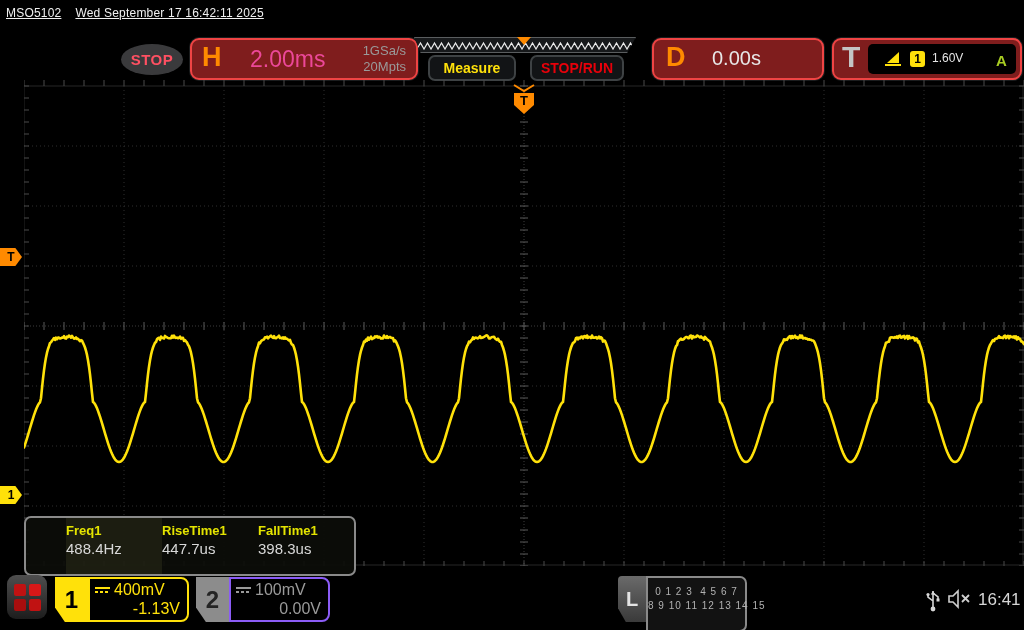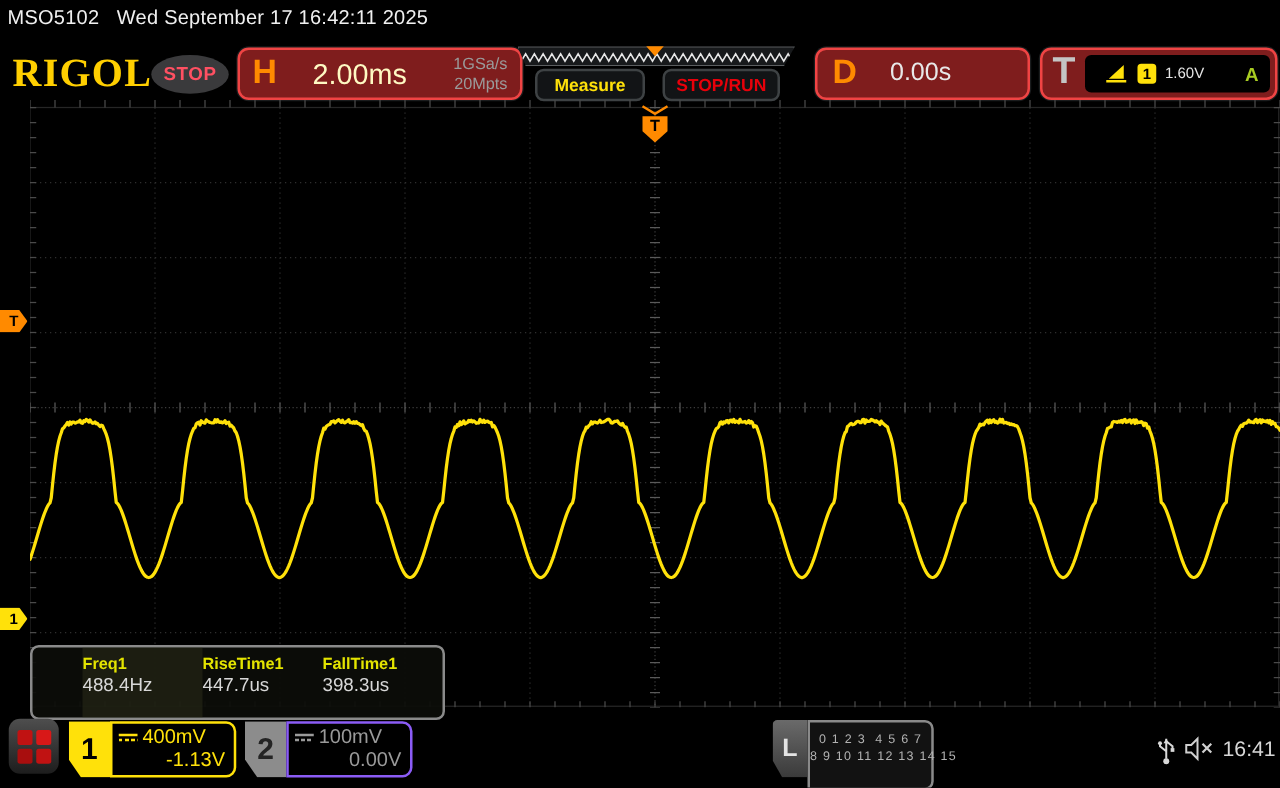--- a/index.html
+++ b/index.html
@@ -2,34 +2,34 @@
 <html><head>
 <meta charset="utf-8">
 <style>
   * { margin:0; padding:0; box-sizing:border-box; }
   html,body { width:1024px; height:630px; background:#000; overflow:hidden;
     font-family:"Liberation Sans", sans-serif; }
   .abs { position:absolute; }
   #screen { position:relative; width:1024px; height:630px; background:#000; }
 
   
-  #topbar { left:6px; top:6px; color:#f0f0f0; font-size:16px; letter-spacing:.2px; }
+  #topbar { left:6px; top:6px; color:#f0f0f0; font-size:12px; letter-spacing:.2px;text-decoration:underline; }
   #topbar span { margin-right:14px; }
 
   
   #logo { left:10px; top:40px; font-family:"Liberation Serif", serif; font-weight:bold;
     font-size:32px; color:#ffcf00; letter-spacing:1px; }
   #stop-badge { left:121px; top:44px; width:62px; height:31px; background:#3a3a3c;
     border-radius:50%; text-align:center; line-height:31px; color:#ff5062;
     font-weight:bold; font-size:15px; letter-spacing:.5px; }
   .panel { background:#7f1d1d; border:2px solid #ef4444; border-radius:9px;
     box-shadow:0 0 0 1px #1a1c1d; }
   #h-panel { left:190px; top:38px; width:228px; height:42px; }
   #h-label { left:202px; top:42px; font-size:27px; font-weight:bold; color:#ff8a00; }
-  #h-timebase { left:250px; top:46px; font-size:23px; color:#fef9c3; }
+  #h-timebase { left:250px; top:46px; font-size:23px; color:#ec4899; }
   #h-rates { right:10px; top:3px; position:absolute; text-align:right; color:#9a9a9a;
     font-size:13px; line-height:16px; }
   #membar { left:414px; top:37px; width:222px; height:16px; background:#17191b;
     border:1px solid #5a5d5f; clip-path:polygon(0 0,100% 0,96% 100%,3% 100%); }
   #mem-marker { left:517px; top:37px; width:0; height:0; border-left:7px solid transparent;
     border-right:7px solid transparent; border-top:8px solid #ff8a00; }
   .hbtn { background:#121416; border:2px solid #3e4244; border-radius:7px;
     text-align:center; font-weight:bold; font-size:14px; }
   #measure-btn { left:428px; top:55px; width:88px; height:26px; line-height:22px; color:#ffe10a; }
   #stoprun-btn { left:530px; top:55px; width:94px; height:26px; line-height:22px; color:#e8000a; }
@@ -103,21 +103,20 @@
 </style>
 </head>
 <body>
 
 <div id="screen">
 
   <div id="topbar" class="abs">
     <span>MSO5102</span><span>Wed September 17 16:42:11 2025</span>
   </div>
 
-  <div id="logo" class="abs">RIGOL</div>
   <div id="stop-badge" class="abs">STOP</div>
 
   <div id="h-panel" class="abs panel">
     <div id="h-rates">
       <div>1GSa/s</div>
       <div>20Mpts</div>
     </div>
   </div>
   <div id="h-label" class="abs">H</div>
   <div id="h-timebase" class="abs">2.00ms</div>

